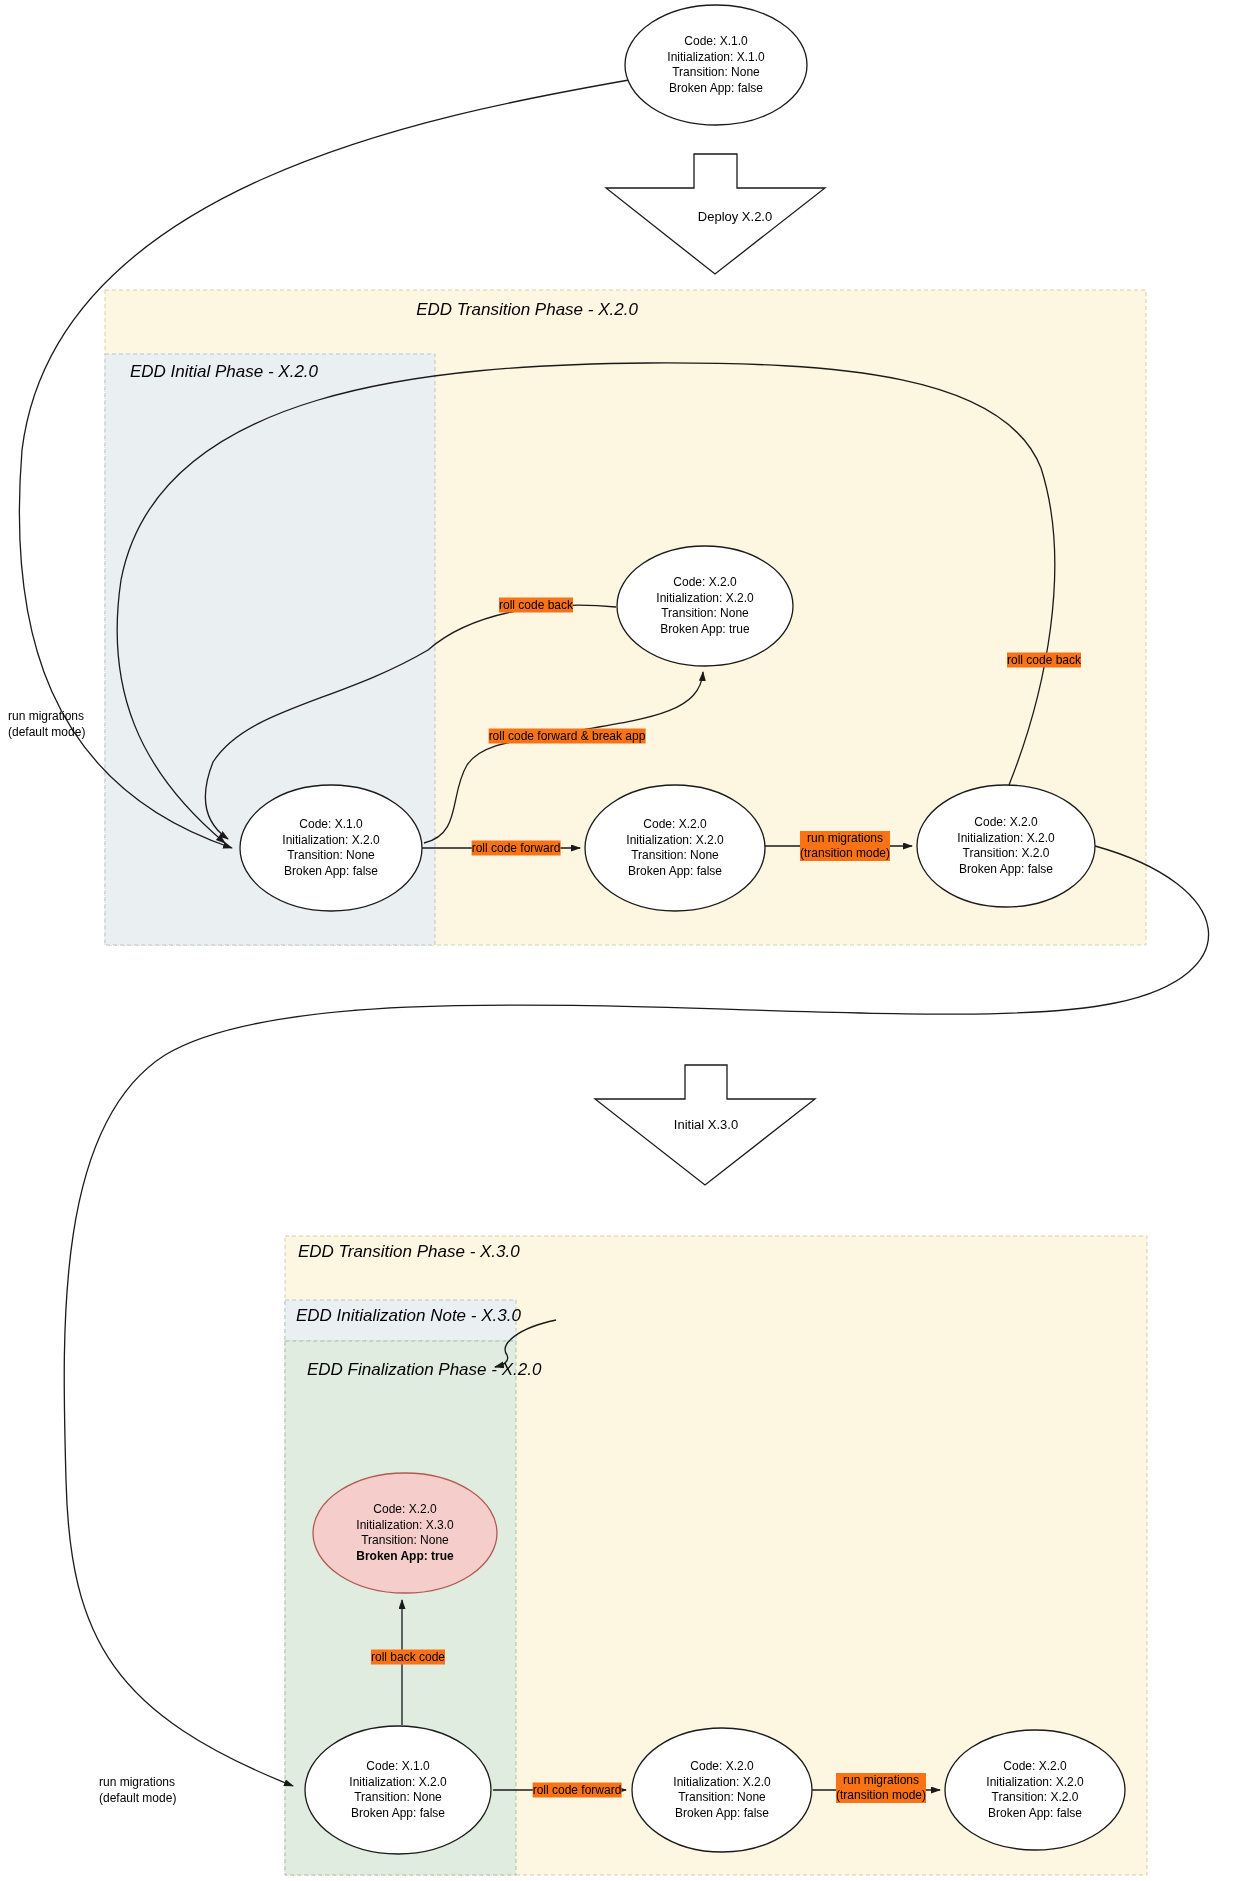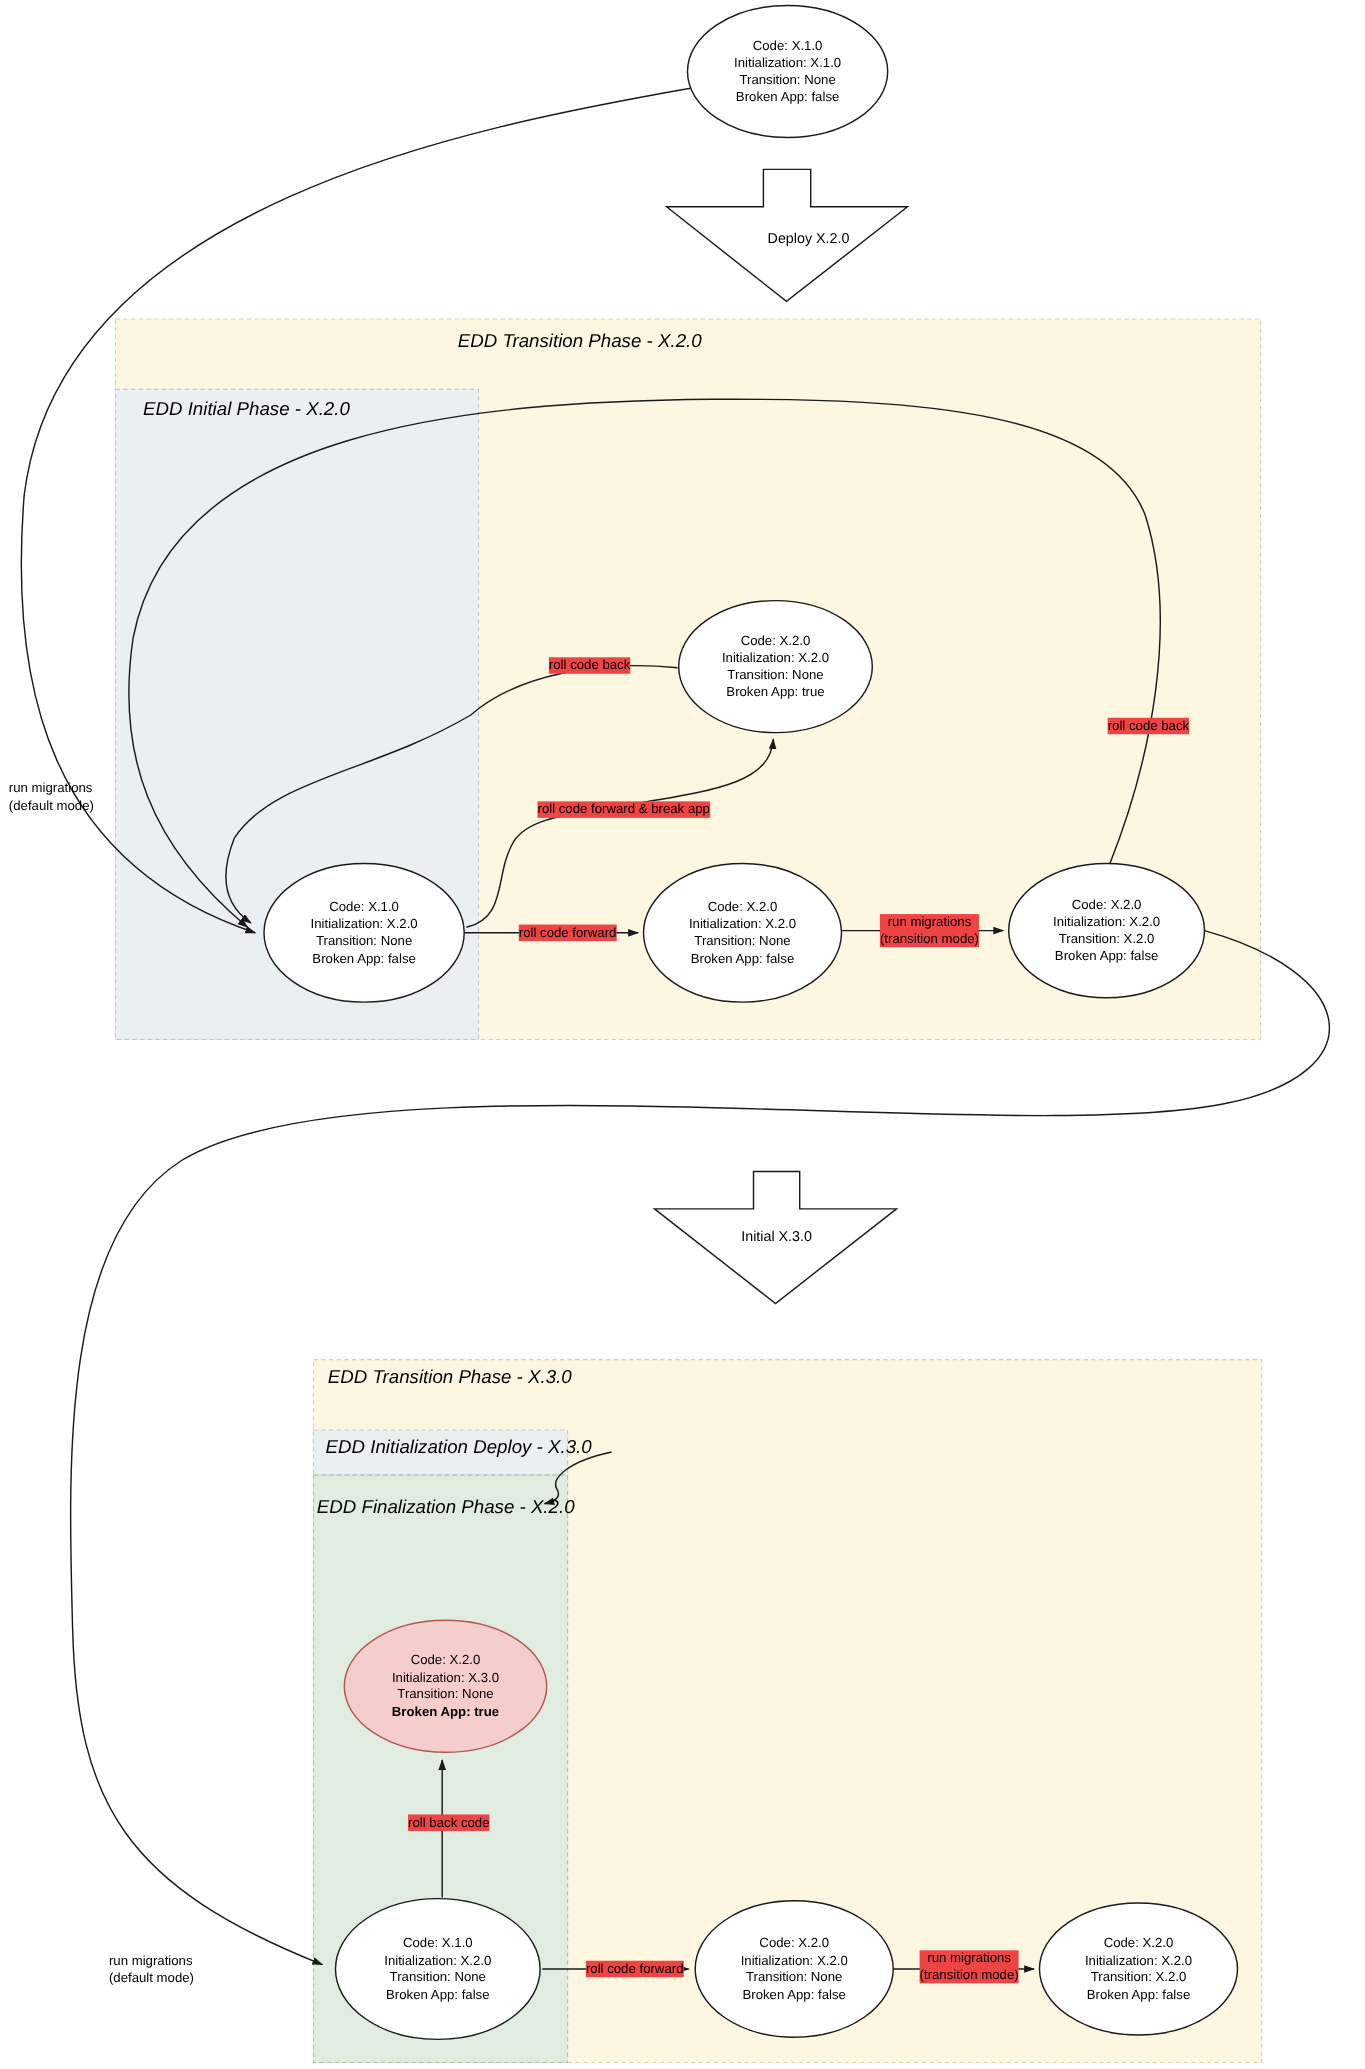--- a/index.html
+++ b/index.html
@@ -5,21 +5,21 @@
   html,body{margin:0;padding:0;background:#ffffff;}
   #canvas{
     position:relative;width:1241px;height:1881px;background:#ffffff;
     font-family:"Liberation Sans", sans-serif;color:#000;overflow:hidden;
   }
   #shapes{position:absolute;left:0;top:0;width:1241px;height:1881px;}
   .state-label{
     position:absolute;width:176px;text-align:center;font-size:12px;line-height:15.5px;
   }
   .edge-label{
-    position:absolute;transform:translate(-50%,-50%);background:#ef4444;
+    position:absolute;transform:translate(-50%,-50%);background:#f97316;
     font-size:12px;line-height:15px;white-space:nowrap;padding:0 0;text-align:center;
   }
   .free-label{
     position:absolute;font-size:12px;line-height:16px;white-space:nowrap;
   }
   .deploy-label{
     position:absolute;transform:translate(-50%,-50%);font-size:13px;white-space:nowrap;
   }
   .box-title{position:absolute;font-size:17px;white-space:nowrap;font-style:italic;}
   .box-title.centered{transform:translate(-50%,-50%);}
@@ -69,22 +69,22 @@
     <ellipse cx="705" cy="606" rx="88" ry="60" fill="#FFFFFF" stroke="#1A1A1A" stroke-width="1.3"></ellipse>
     <ellipse cx="398" cy="1790" rx="93" ry="64" fill="#FFFFFF" stroke="#1A1A1A" stroke-width="1.3"></ellipse>
     <ellipse cx="722" cy="1790" rx="90" ry="62" fill="#FFFFFF" stroke="#1A1A1A" stroke-width="1.3"></ellipse>
     <ellipse cx="1035" cy="1790" rx="90" ry="60" fill="#FFFFFF" stroke="#1A1A1A" stroke-width="1.3"></ellipse>
     <ellipse cx="405" cy="1533" rx="92" ry="60" stroke="#B05A52" stroke-width="1.3" fill="#F5CDCB"></ellipse>
   </svg>
 
   <div class="box-title centered" style="left:527px;top:310px;">EDD Transition Phase - X.2.0</div>
   <div class="box-title" style="left:130px;top:362px;">EDD Initial Phase - X.2.0</div>
   <div class="box-title" style="left:298px;top:1242px;">EDD Transition Phase - X.3.0</div>
-  <div class="box-title" style="left:296px;top:1306px;">EDD Initialization Deploy - X.3.0</div>
-  <div class="box-title" style="left:288px;top:1360px;text-align:center;">EDD Finalization Phase - X.2.0</div>
+  <div class="box-title" style="left:296px;top:1306px;">EDD Initialization Note - X.3.0</div>
+  <div class="box-title" style="left:307px;top:1360px;text-align:center;">EDD Finalization Phase - X.2.0</div>
 
   <div class="deploy-label" style="left:715px;top:216px;margin-left:20px;">Deploy X.2.0</div>
   <div class="deploy-label" style="left:706px;top:1124px;">Initial X.3.0</div>
 
   <div class="state-label" style="left:628px;top:34px;">
     <div>Code: X.1.0</div>
     <div>Initialization: X.1.0</div>
     <div>Transition: None</div>
     <div>Broken App: false</div>
   </div>

